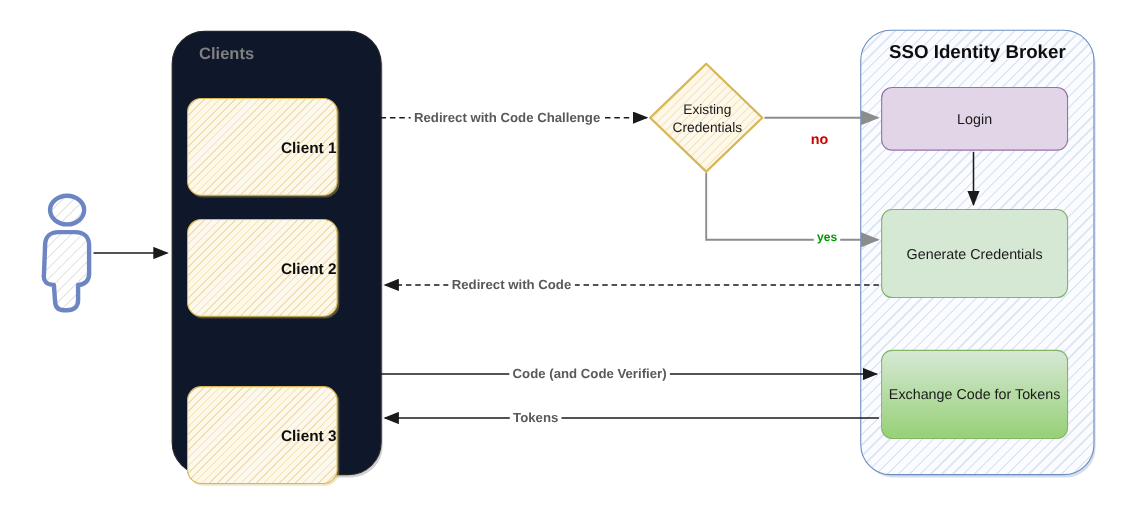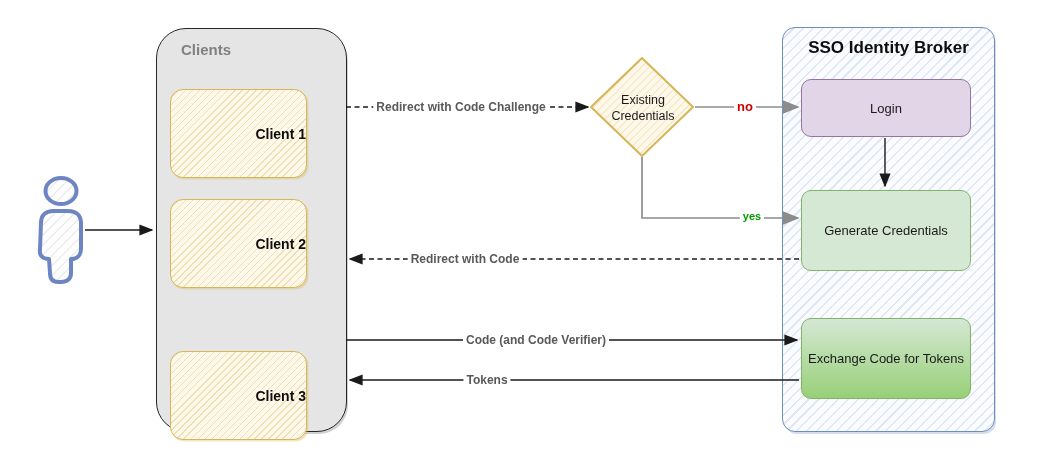--- a/index.html
+++ b/index.html
@@ -3,21 +3,21 @@
 <meta charset="utf-8">
 <style>
   html,body { margin:0; padding:0; background:#ffffff; }
   .canvas {
     position:relative; width:1040px; height:460px; background:#ffffff;
     font-family:"Liberation Sans", sans-serif; overflow:hidden;
   }
   
   .clients-container {
     position:absolute; left:156px; top:28px; width:189px; height:402px;
-    border:1.7px solid #262626; border-radius:30px; background:#e5e5e5;
+    border:1.7px solid #262626; border-radius:30px; background:#0f172a;
     box-shadow:2px 3px 0 -1px rgba(0,0,0,0.18);
   }
   .clients-title {
     position:absolute; left:24px; top:12px;
     font-size:15px; font-weight:bold; color:#808080;
   }
   .client-box {
     position:absolute; left:13px; width:135px; height:87px;
     border:1.7px solid #d6b656; border-radius:13px;
     background-color:#fdf8ea;
@@ -27,21 +27,21 @@
     box-shadow:1.5px 1.5px 0 0 rgba(214,182,86,0.35);
     display:flex; align-items:center; justify-content:flex-end;
     font-size:14px; font-weight:bold; color:#0d0d0d;
   }
   .client-1 { top:60px; }
   .client-2 { top:170px; }
   .client-3 { top:282px;margin-top:40px; }
 
   .broker-container {
     position:absolute; left:782px; top:27px; width:211px; height:403px;
-    border:1.7px solid #6c8ebf; border-radius:13px;
+    border:1.7px solid #6c8ebf; border-radius:28px;
     background-color:#fafcff;
     background-image:repeating-linear-gradient(135deg,
       rgba(130,160,205,0.22) 0px, rgba(130,160,205,0.22) 1.5px,
       transparent 1.5px, transparent 7px);
     box-shadow:2px 3px 0 -1px rgba(108,142,191,0.30);
   }
   .broker-title {
     position:absolute; left:0; top:10px; width:100%; text-align:center;
     font-size:17px; font-weight:bold; color:#0d0d0d;
   }
@@ -58,21 +58,21 @@
 
   
   .overlay { position:absolute; left:0; top:0; z-index:5; pointer-events:none; }
 
   
   .edge-label {
     position:absolute; z-index:6; transform:translate(-50%,-50%);
     background:#ffffff; padding:0 3px; white-space:nowrap;
     font-size:12px; font-weight:bold; color:#595959;
   }
-  .edge-label.no  { color:#cc0000; font-size:13px; }
+  .edge-label.no  { color:#cc0000; font-size:13px;margin-top:20px; }
   .edge-label.yes { color:#009900; font-size:11px; }
 
   .decision-label {
     position:absolute; z-index:6; left:597px; top:93px; width:92px;
     text-align:center; font-size:12.5px; line-height:1.25; color:#1a1a1a;
   }
 </style>
 </head>
 <body>
 

